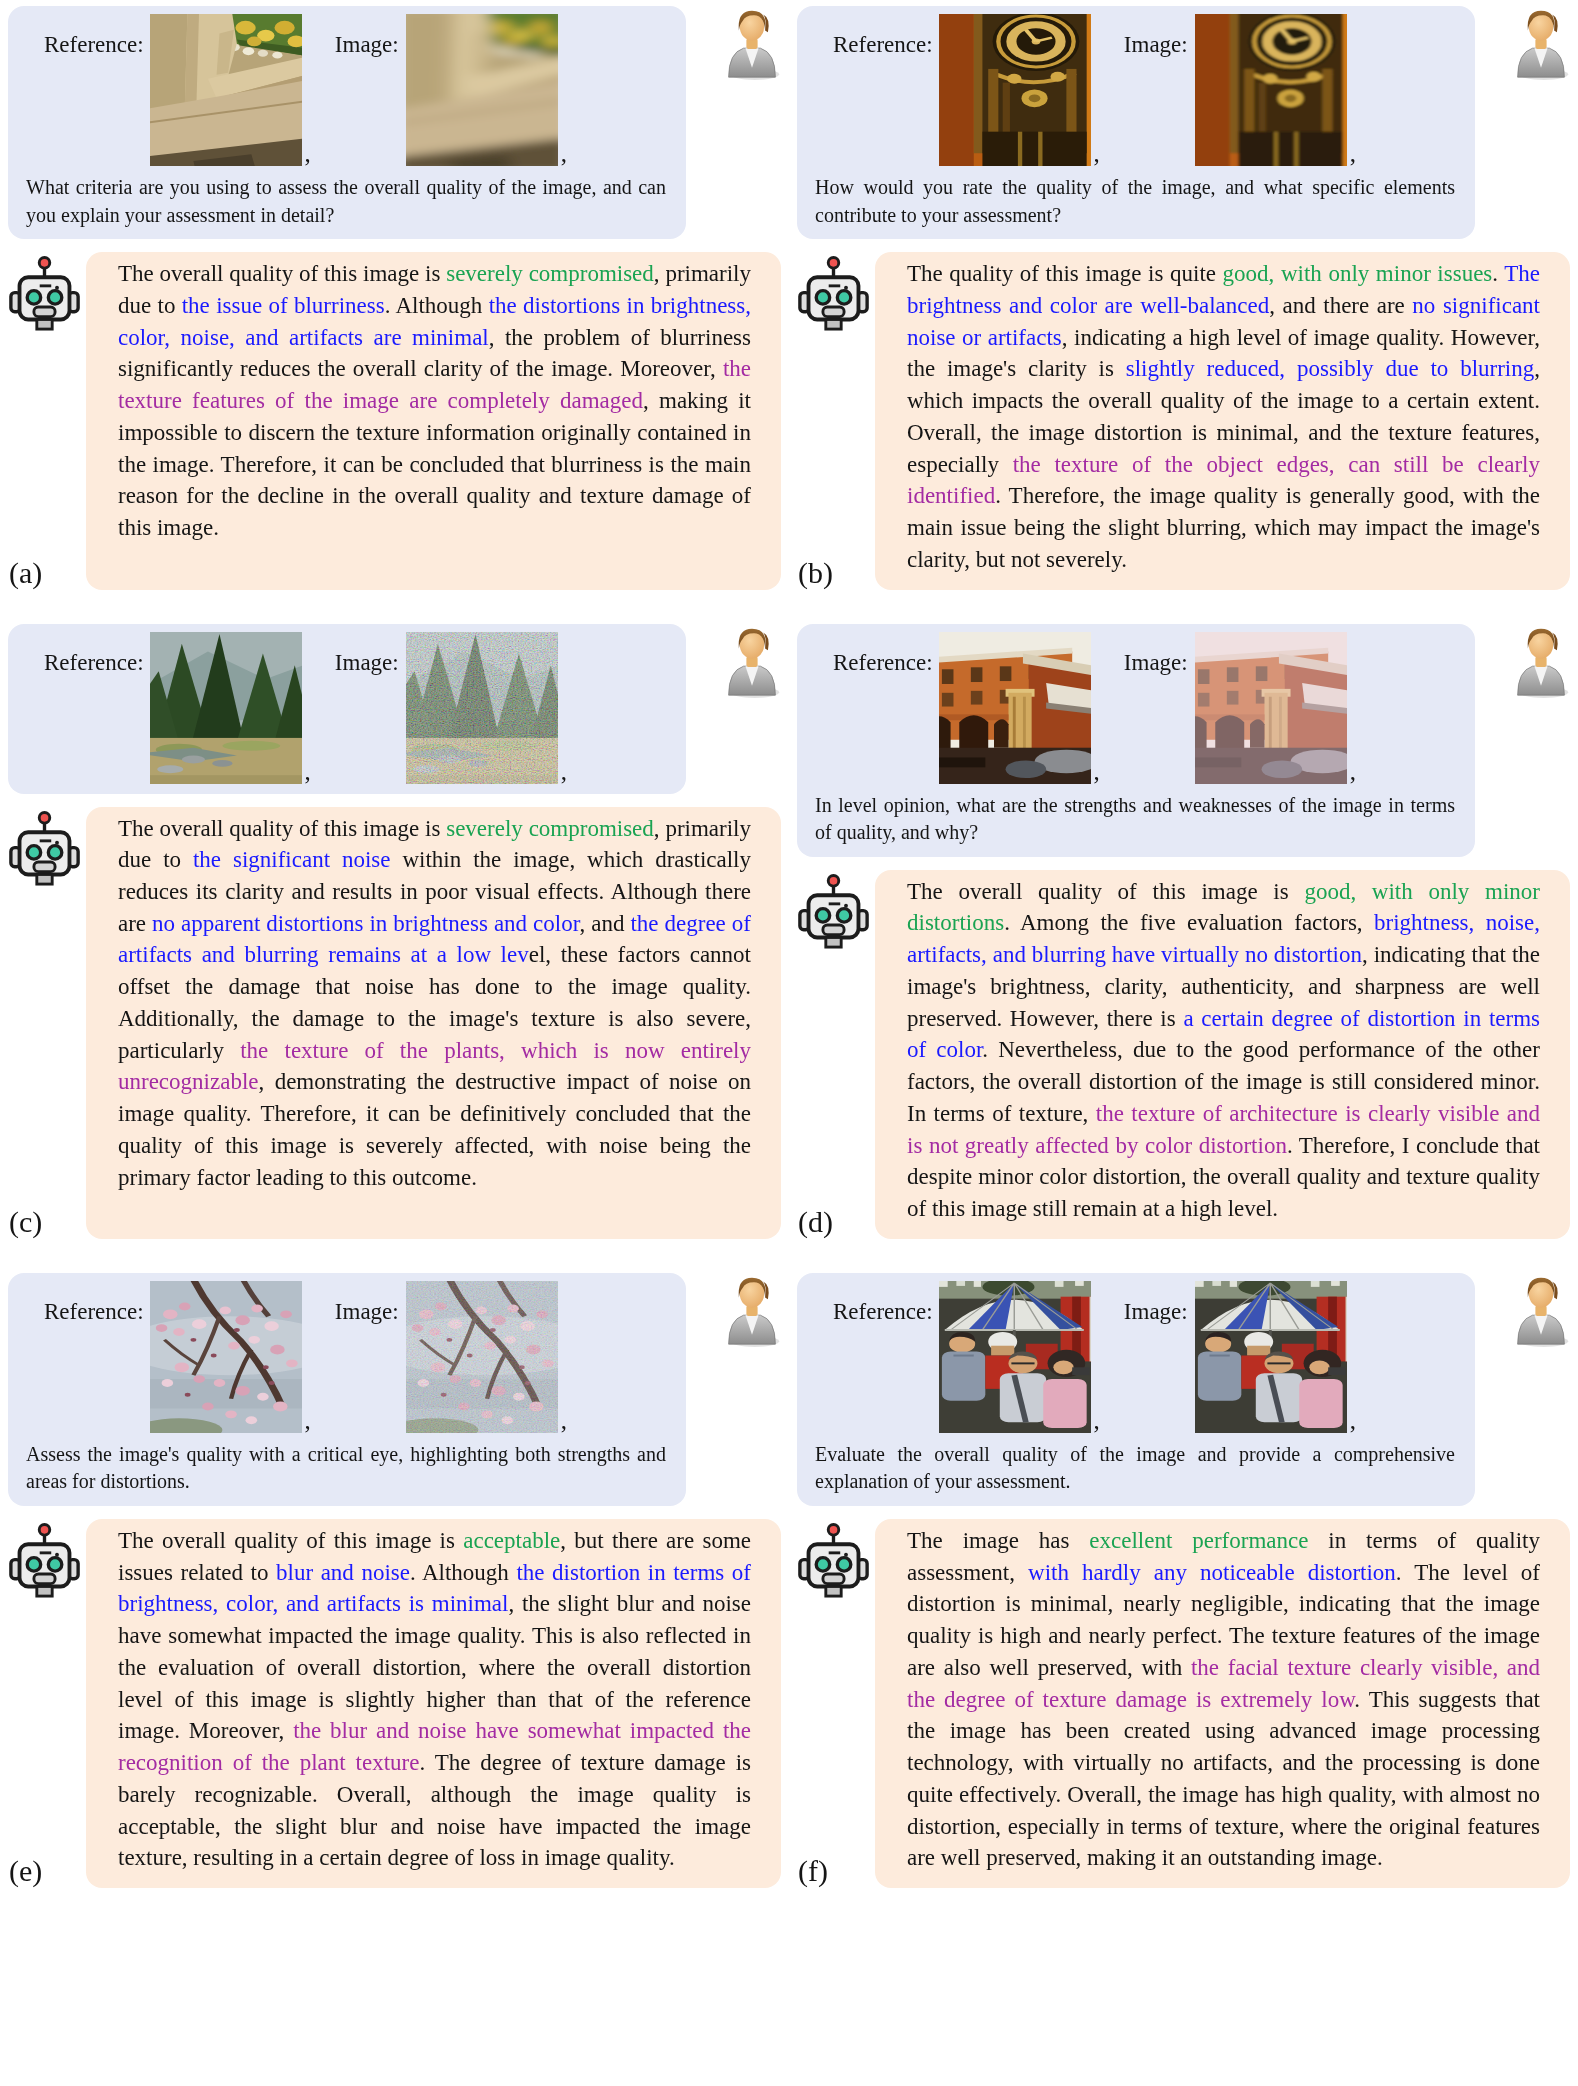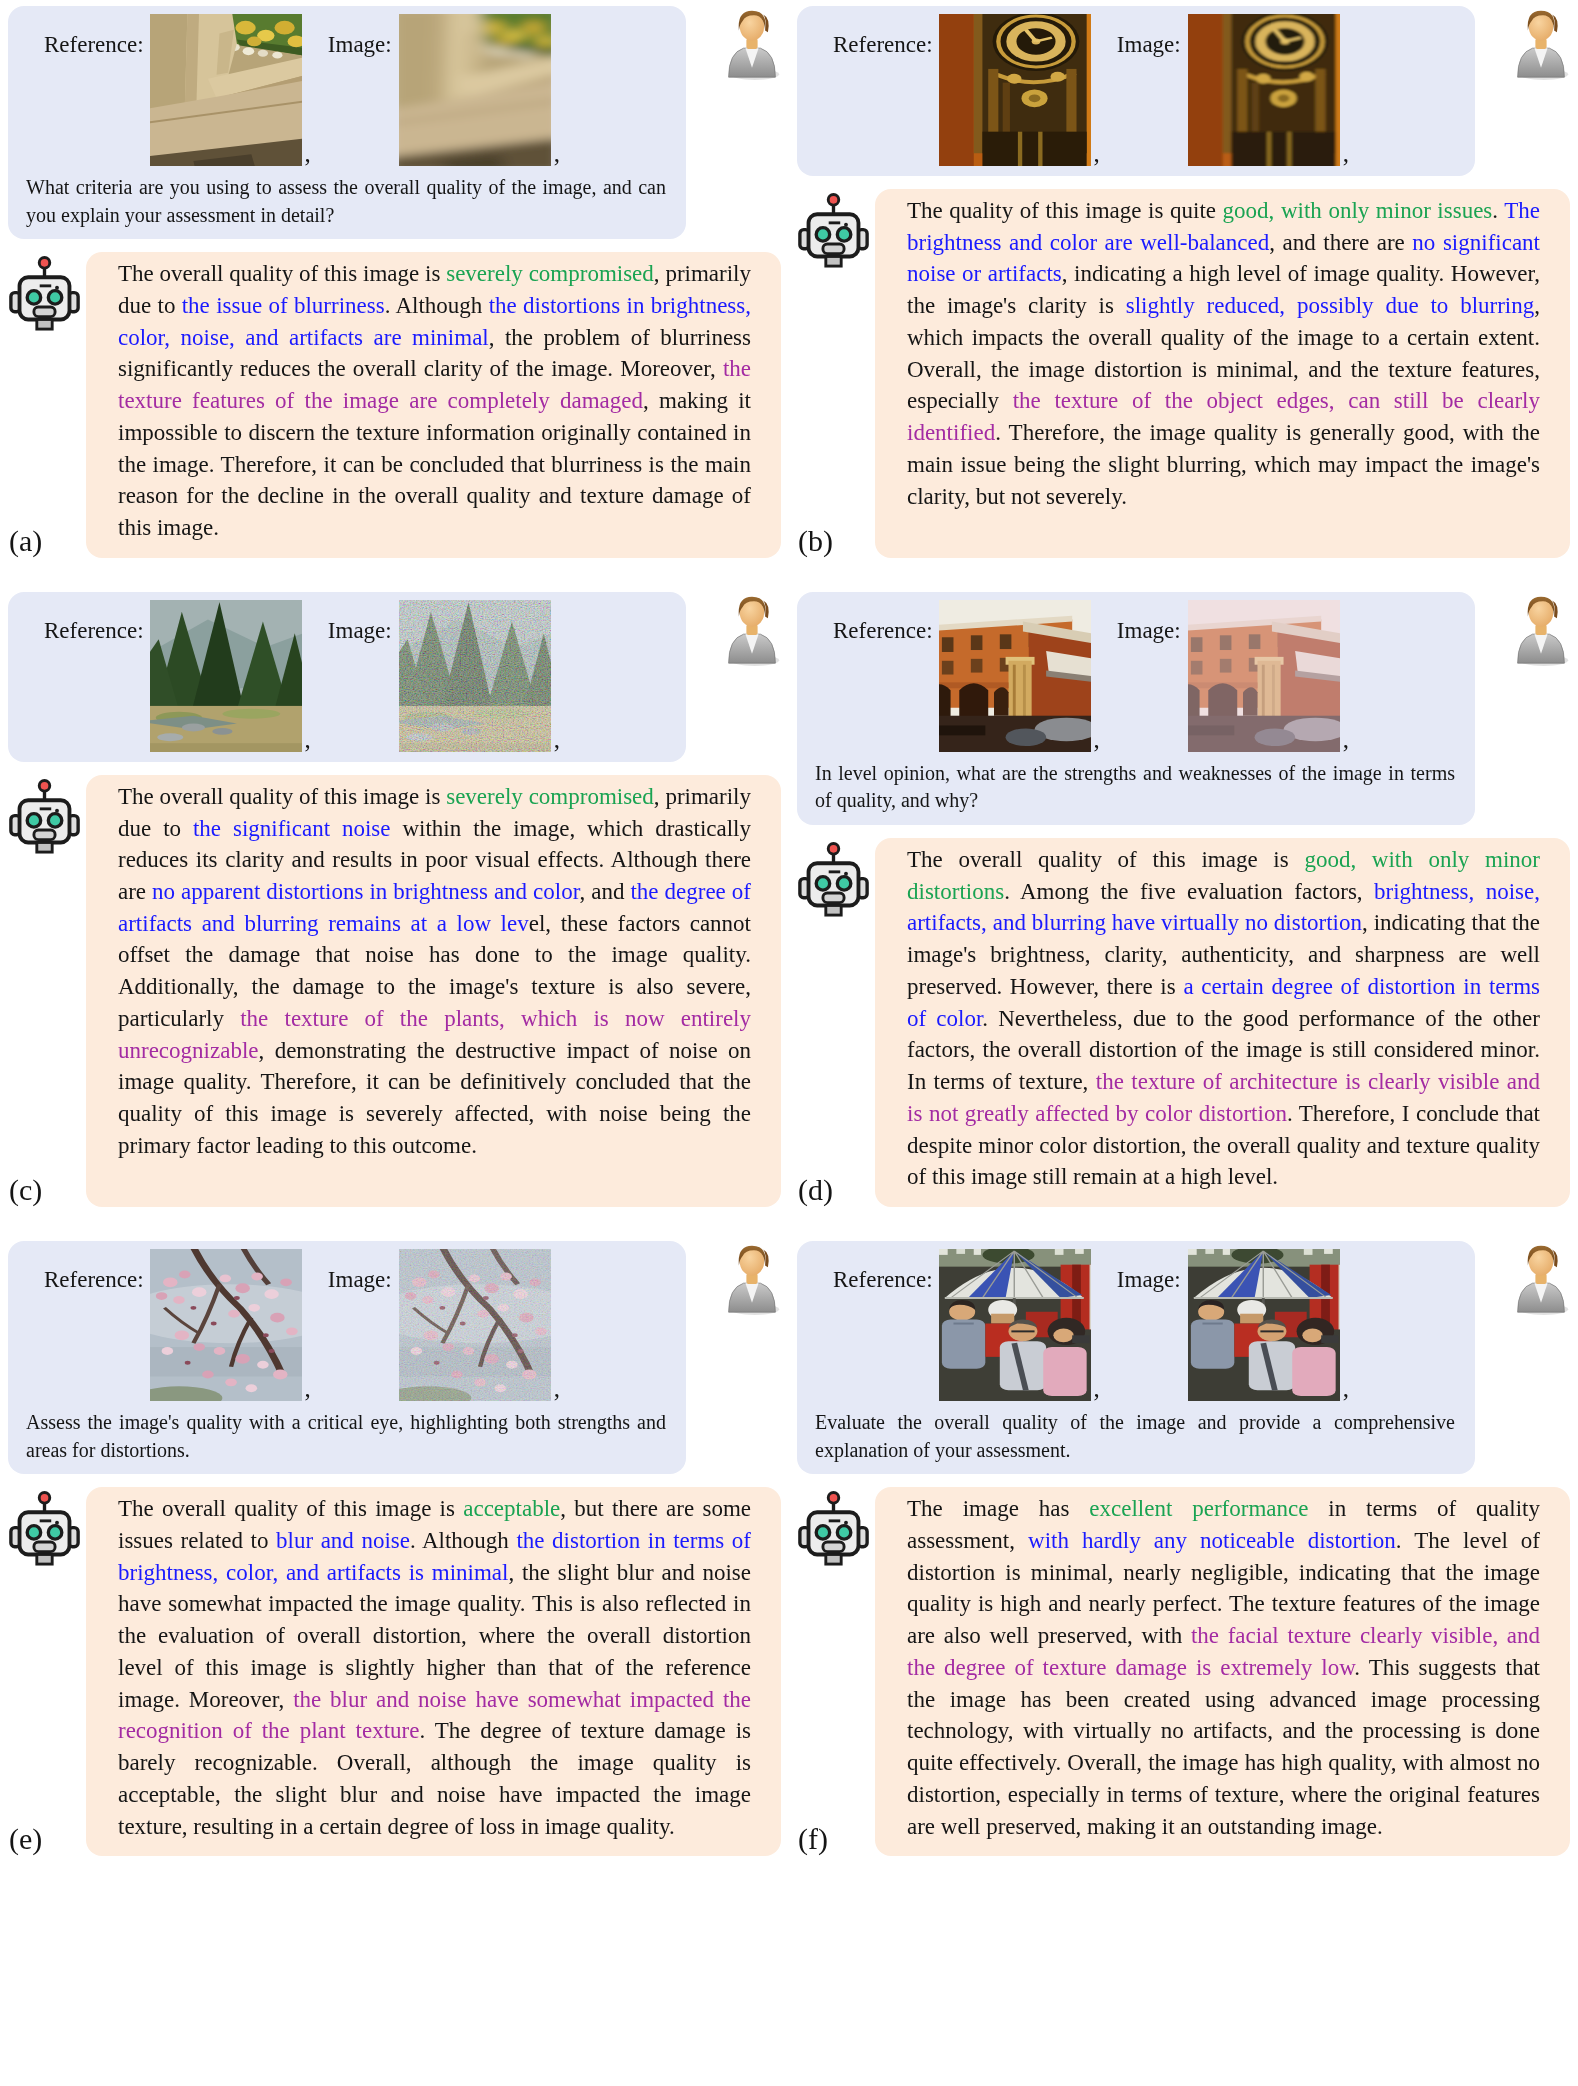--- a/index.html
+++ b/index.html
@@ -4,21 +4,21 @@
 <style>
   html,body{margin:0;padding:0;background:#ffffff;}
   body{width:1578px;font-family:"Liberation Serif",serif;color:var(--ink,#151515);}
   .grid{display:grid;grid-template-columns:773px 773px;column-gap:16px;row-gap:34px;padding:6px 8px 10px 8px;box-sizing:border-box;width:1492px;}
   .panel{display:flex;flex-direction:column;}
   .user-block{display:flex;align-items:flex-start;}
   .user-bubble{background:var(--user-bubble,#e5e9f6);border-radius:16px;flex:0 0 678px;box-sizing:border-box;padding:6px 14px 10px 12px;}
   .media-row{display:flex;align-items:flex-start;}
   .media-label{font-size:23px;margin-top:20px;white-space:nowrap;}
   .ref-lbl{margin-left:24px;margin-right:6px;}
-  .img-lbl{margin-left:17px;margin-right:7px;}
+  .img-lbl{margin-left:24px;margin-right:7px;}
   .thumb{width:152px;height:152px;margin-top:2px;flex:0 0 152px;display:block;}
   .comma{font-size:25px;align-self:flex-end;margin:0 0 0 3px;line-height:1;}
   .question{font-size:20px;line-height:1.38;text-align:justify;margin:8px 6px 0 6px;}
   .user-avatar{width:58px;height:75px;margin-left:auto;margin-top:0;}
   .bot-block{display:flex;margin-top:13px;flex:1;}
   .bot-left{width:78px;flex:0 0 78px;display:flex;flex-direction:column;justify-content:space-between;align-items:flex-start;}
   .bot-avatar{width:73px;height:81px;margin-top:2px;}
   .panel-tag{font-size:30px;margin:0 0 0 1px;}
   .bot-bubble{background:var(--bot-bubble,#fdebdc);border-radius:16px;flex:1;box-sizing:border-box;padding:6px 30px 14px 32px;}
   .answer{font-size:23px;line-height:1.38;text-align:justify;margin:0;}
@@ -312,20 +312,21 @@
             </svg>
           <span class="comma">,</span>
           <span class="media-label img-lbl">Image:</span>
           <svg class="thumb" viewBox="0 0 105 155" preserveAspectRatio="none" aria-label="ornate-gold-clock-slightly-blurred-photo">
               <g filter="url(#f-blur12)">
                 <use href="#sc-b"></use>
               </g>
             </svg>
           <span class="comma">,</span>
         </div>
+        <p class="question">How would you rate the quality of the image, and what specific elements contribute to your assessment?</p>
       </div>
       <svg class="user-avatar" viewBox="0 0 62 80">
           <use href="#icon-person"></use>
         </svg>
     </div>
     <div class="bot-block">
       <div class="bot-left">
         <svg class="bot-avatar" viewBox="0 0 76 84">
             <use href="#icon-robot"></use>
           </svg>

